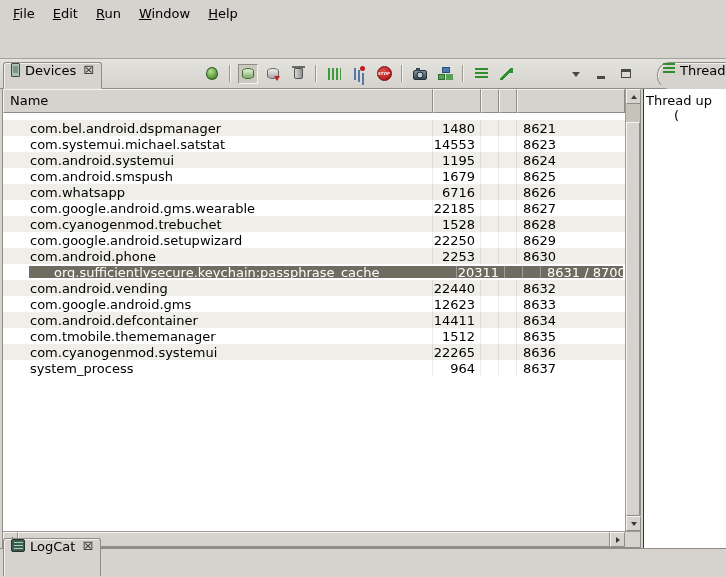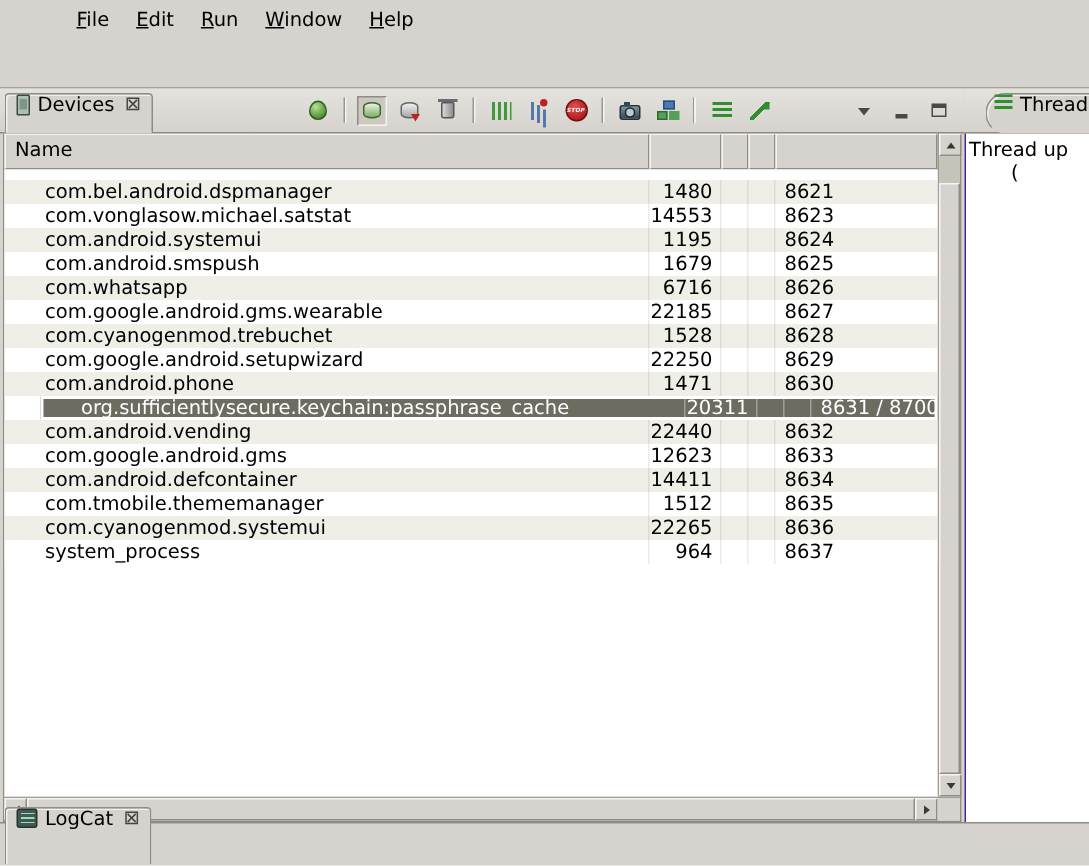--- a/index.html
+++ b/index.html
@@ -5,21 +5,21 @@
   * { box-sizing: border-box; margin: 0; padding: 0; }
   html,body { width:726px; height:577px; }
   body {
     background:#d6d3ce;
     font-family:"DejaVu Sans","Liberation Sans",sans-serif;
     font-size:13px; color:#000;
     overflow:hidden; position:relative;
   }
 
   
-  .menubar { height:27px; display:flex; align-items:center; padding-left:4px;margin-left:38px; }
+  .menubar { height:27px; display:flex; align-items:center; padding-left:4px; }
   .menu-item { padding:3px 9px; cursor:default; white-space:nowrap; }
   .menu-item u { text-decoration:underline; }
 
   
   .toolbar-strip { height:32px; border-bottom:1px solid #a5a29b; }
 
   
   .main { display:flex; height:489px; align-items:stretch; }
 
   .left-panel { width:667px; display:flex; flex-direction:column; }
@@ -252,21 +252,21 @@
         <div class="tbody">
           <div class="spacer-row"></div>
         <div class="trow alt">
               <div class="c name">com.bel.android.dspmanager</div>
               <div class="c pid">1480</div>
               <div class="c s1"></div>
               <div class="c s2"></div>
               <div class="c port">8621</div>
             </div>
             <div class="trow plain">
-              <div class="c name">com.vonglasow.michael.satstat</div>
+              <div class="c name">com.systemui.michael.satstat</div>
               <div class="c pid">14553</div>
               <div class="c s1"></div>
               <div class="c s2"></div>
               <div class="c port">8623</div>
             </div>
             <div class="trow alt">
               <div class="c name">com.android.systemui</div>
               <div class="c pid">1195</div>
               <div class="c s1"></div>
               <div class="c s2"></div>
@@ -302,21 +302,21 @@
             </div>
             <div class="trow plain">
               <div class="c name">com.google.android.setupwizard</div>
               <div class="c pid">22250</div>
               <div class="c s1"></div>
               <div class="c s2"></div>
               <div class="c port">8629</div>
             </div>
             <div class="trow alt">
               <div class="c name">com.android.phone</div>
-              <div class="c pid">1471</div>
+              <div class="c pid">2253</div>
               <div class="c s1"></div>
               <div class="c s2"></div>
               <div class="c port">8630</div>
             </div>
             <div class="trow selected">
               <div class="c name">org.sufficientlysecure.keychain:passphrase_cache</div>
               <div class="c pid">20311</div>
               <div class="c s1"></div>
               <div class="c s2"></div>
               <div class="c port">8631 / 8700</div>

